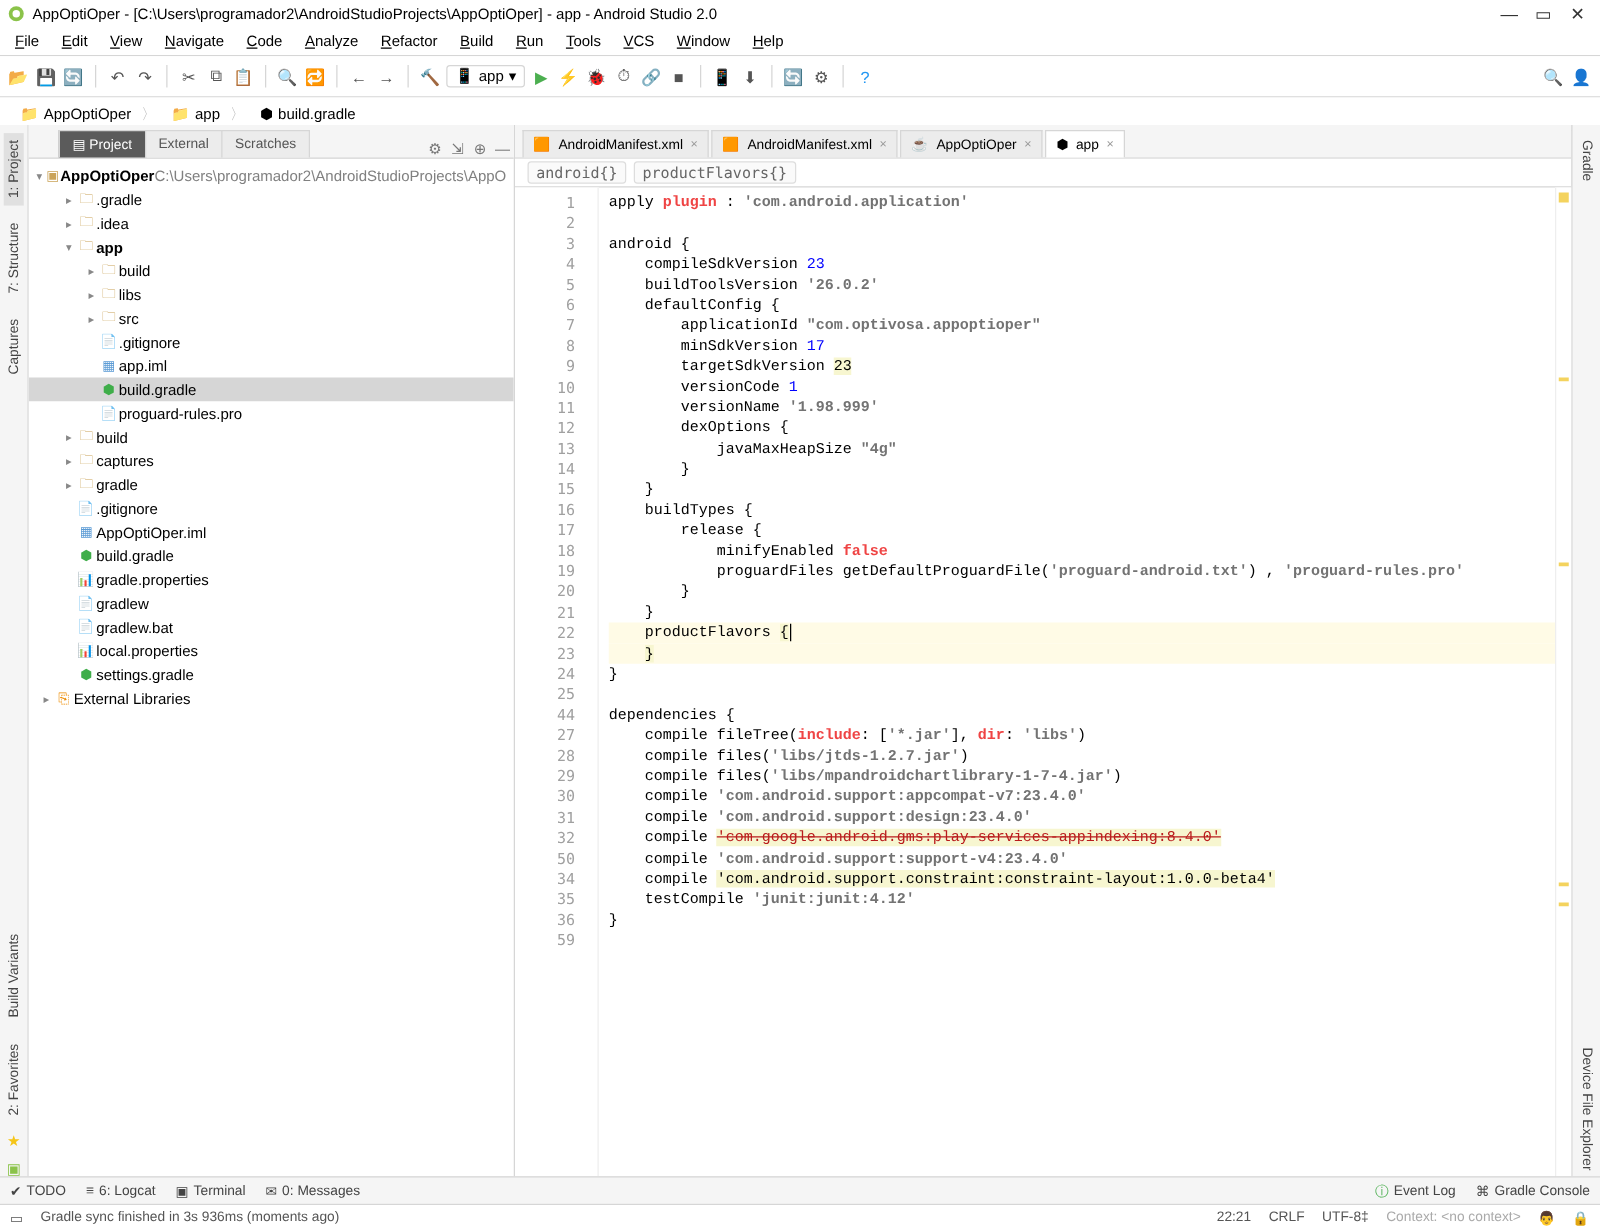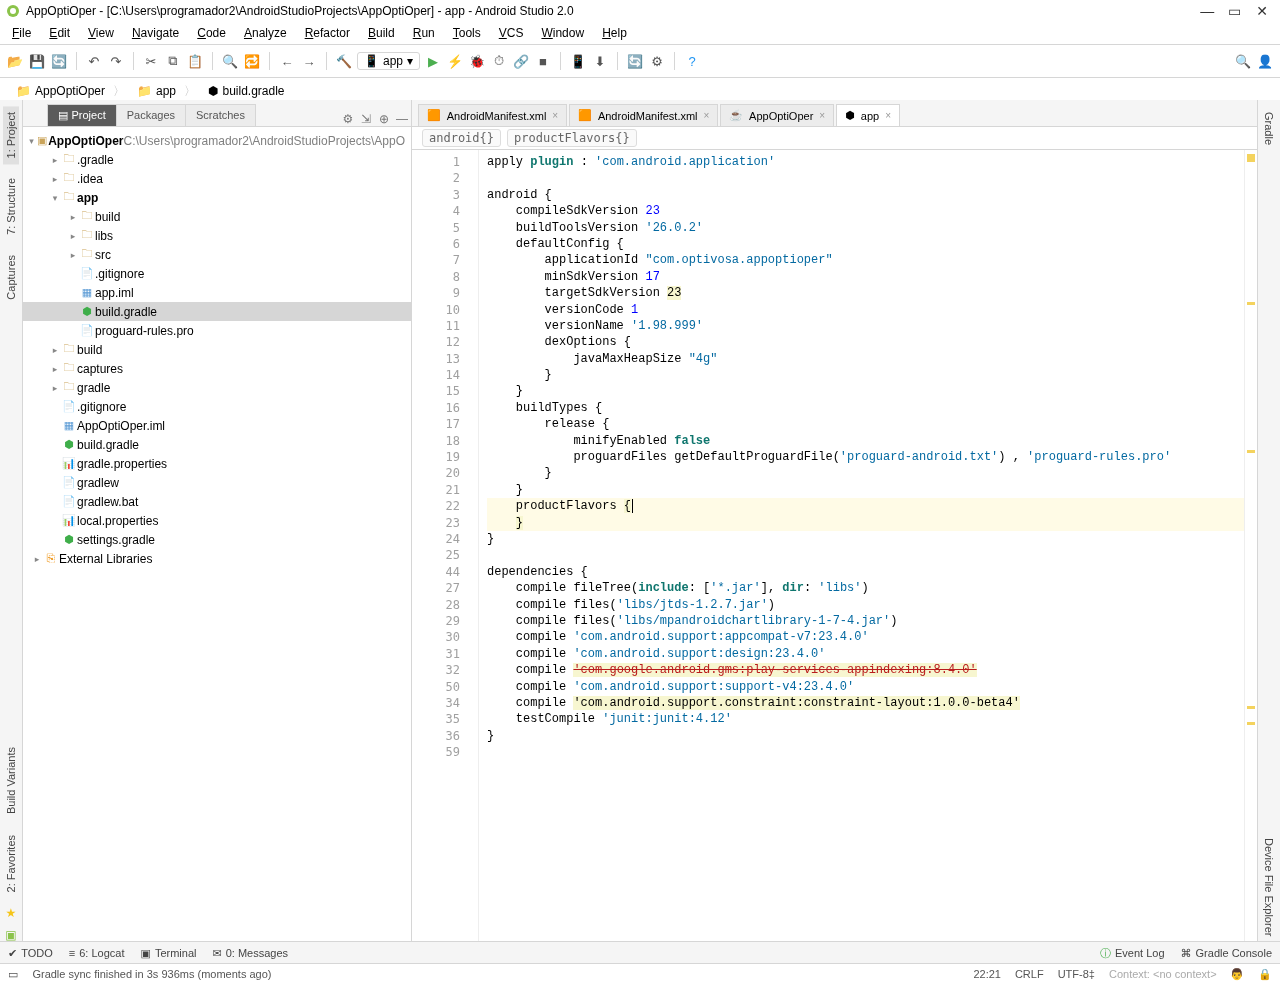--- a/index.html
+++ b/index.html
@@ -48,22 +48,22 @@
   .etab.active{background:var(--tab-sel)}
   .etab .x{color:#999;font-size:10px}
   .scopebar{height:22px;display:flex;align-items:center;gap:6px;padding:0 10px;border-bottom:1px solid var(--border2);background:#fff}
   .scope{font-family:Consolas,monospace;font-size:12px;color:#666;border:1px solid #ddd;padding:1px 6px;border-radius:3px;background:#fafafa}
   .code-wrap{flex:1;display:flex;min-height:0;position:relative}
   .gutter{width:48px;background:#fff;border-right:1px solid #eee;font-family:Consolas,monospace;font-size:12px;color:var(--gutter-fg);text-align:right;padding:4px 18px 4px 0;line-height:16.4px;position:relative}
   .gutter .ln{height:16.4px}
   .code{flex:1;font-family:Consolas,"Courier New",monospace;font-size:12px;line-height:16.4px;padding:4px 0 4px 8px;white-space:pre;overflow:hidden;position:relative}
   .cl{height:16.4px}
   .cl.cur{background:var(--cursor-line)}
-  .kw{color:#0f766e;font-weight:bold}
-  .str{color:#0369a1;font-weight:normal}
+  .kw{color:#ef4444;font-weight:bold}
+  .str{color:#737373;font-weight:bold}
   .num{color:#0000ff}
   .hl{background:var(--warn-bg)}
   .strike{text-decoration:line-through;color:#b91c1c}
   .errstrip{width:12px;background:#fff;border-left:1px solid #eee;position:relative}
   .errstrip .mk{position:absolute;left:2px;width:8px;height:3px}
   .bottombar{position:absolute;left:0;right:0;bottom:20px;height:22px;border-top:1px solid var(--border2);background:var(--tool-bg);display:flex;align-items:center;gap:16px;padding:0 8px;font-size:11px}
   .bottombar .bi{display:flex;align-items:center;gap:4px;color:#444}
   .bottombar .spacer{flex:1}
   .statusbar{position:absolute;left:0;right:0;bottom:0;height:20px;border-top:1px solid var(--border2);background:#fff;display:flex;align-items:center;gap:14px;padding:0 8px;font-size:11px;color:#555}
   .statusbar .spacer{flex:1}
@@ -176,21 +176,21 @@
     <div class="vtab">Build Variants</div>
     <div class="vtab">2: Favorites</div>
     <span style="color:#f5c518">★</span>
     <span style="color:#8bc34a">▣</span>
   </div>
 
   <div class="project-panel">
     <div class="ptabs">
       <div id="ptabs-slot" style="display: flex; padding-left: 24px;">
           <div class="ptab active"><span>▤ </span>Project</div>
-          <div class="ptab">Packages</div>
+          <div class="ptab">External</div>
           <div class="ptab">Scratches</div>
         </div>
       <div class="spacer"></div>
       <span class="pticon">⚙</span>
       <span class="pticon">⇲</span>
       <span class="pticon">⊕</span>
       <span class="pticon">—</span>
     </div>
     <div class="tree" id="tree">
         <div class="node" style="padding-left: 4px;">

